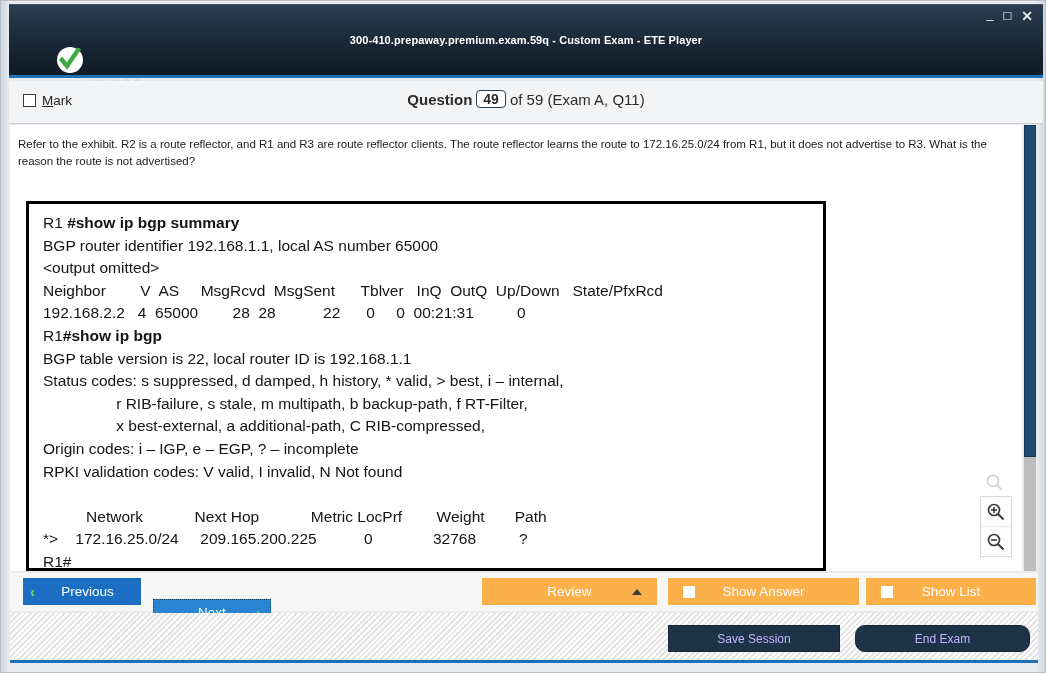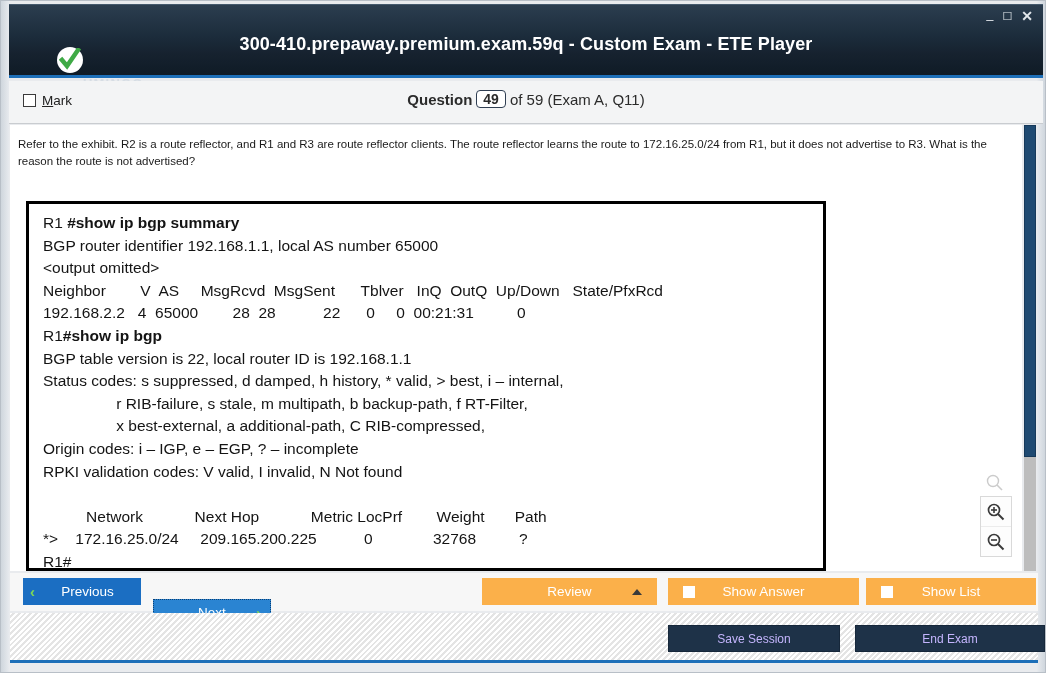--- a/index.html
+++ b/index.html
@@ -77,21 +77,21 @@
     letter-spacing: 1.2px;
     margin-left: -2px;
     margin-top: 48px;
   }
   .win-title {
     position: absolute;
     left: 0; right: 0;
     top: 30px;
     text-align: center;
     color: #ffffff;
-    font-size: 18px;
+    font-size: 11px;
     font-weight: bold;
     letter-spacing: 0.1px;
   }
   .win-buttons {
     position: absolute;
     right: 10px;
     top: 5px;
     display: flex;
     align-items: center;
     gap: 9px;
@@ -306,21 +306,21 @@
     border: 1px solid #16273a;
     color: #c4b5fd;
     font-size: 12px;
     display: flex;
     align-items: center;
     justify-content: center;
     box-sizing: border-box;
     cursor: default;
   }
   .btn-save { left: 658px; width: 172px; }
-  .btn-end { left: 845px; width: 190px; }
+  .btn-end { left: 845px; width: 175px; border-radius: 10px; }
 </style>
 </head>
 <body>
 
 <div class="window">
 
   <div class="win-outer-left"></div>
   <div class="win-outer-right"></div>
 
   <div class="titlebar">

